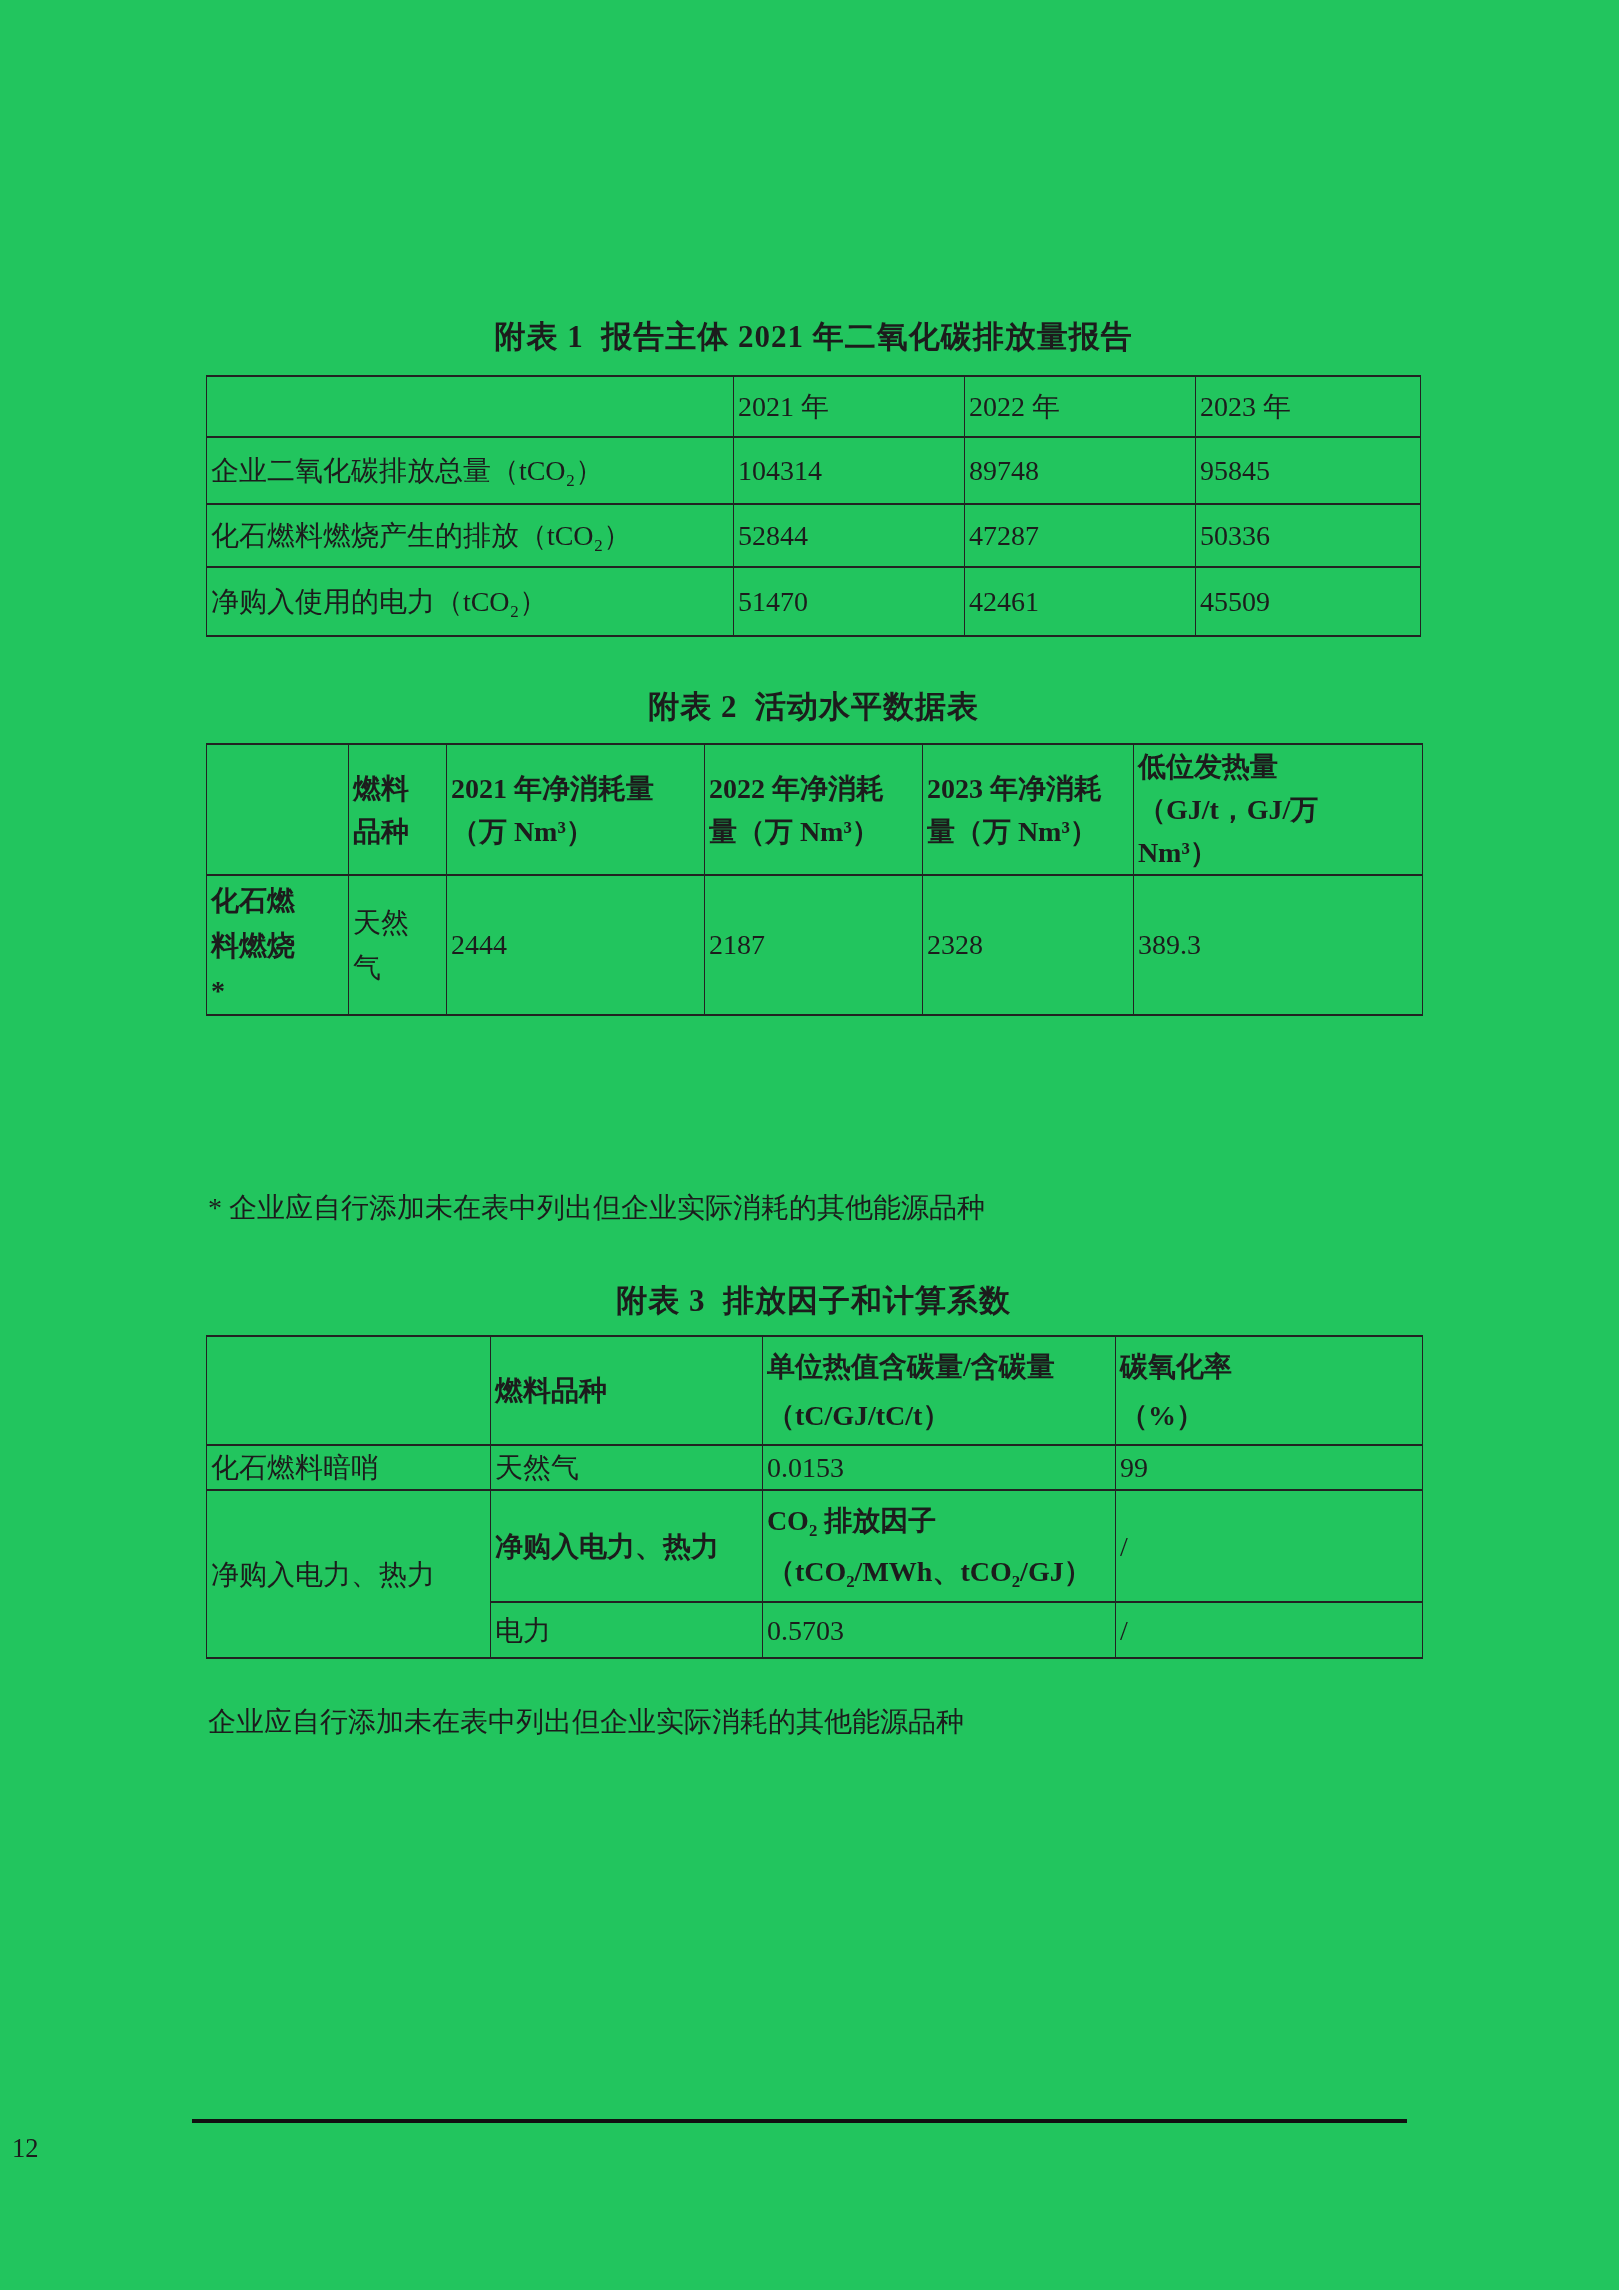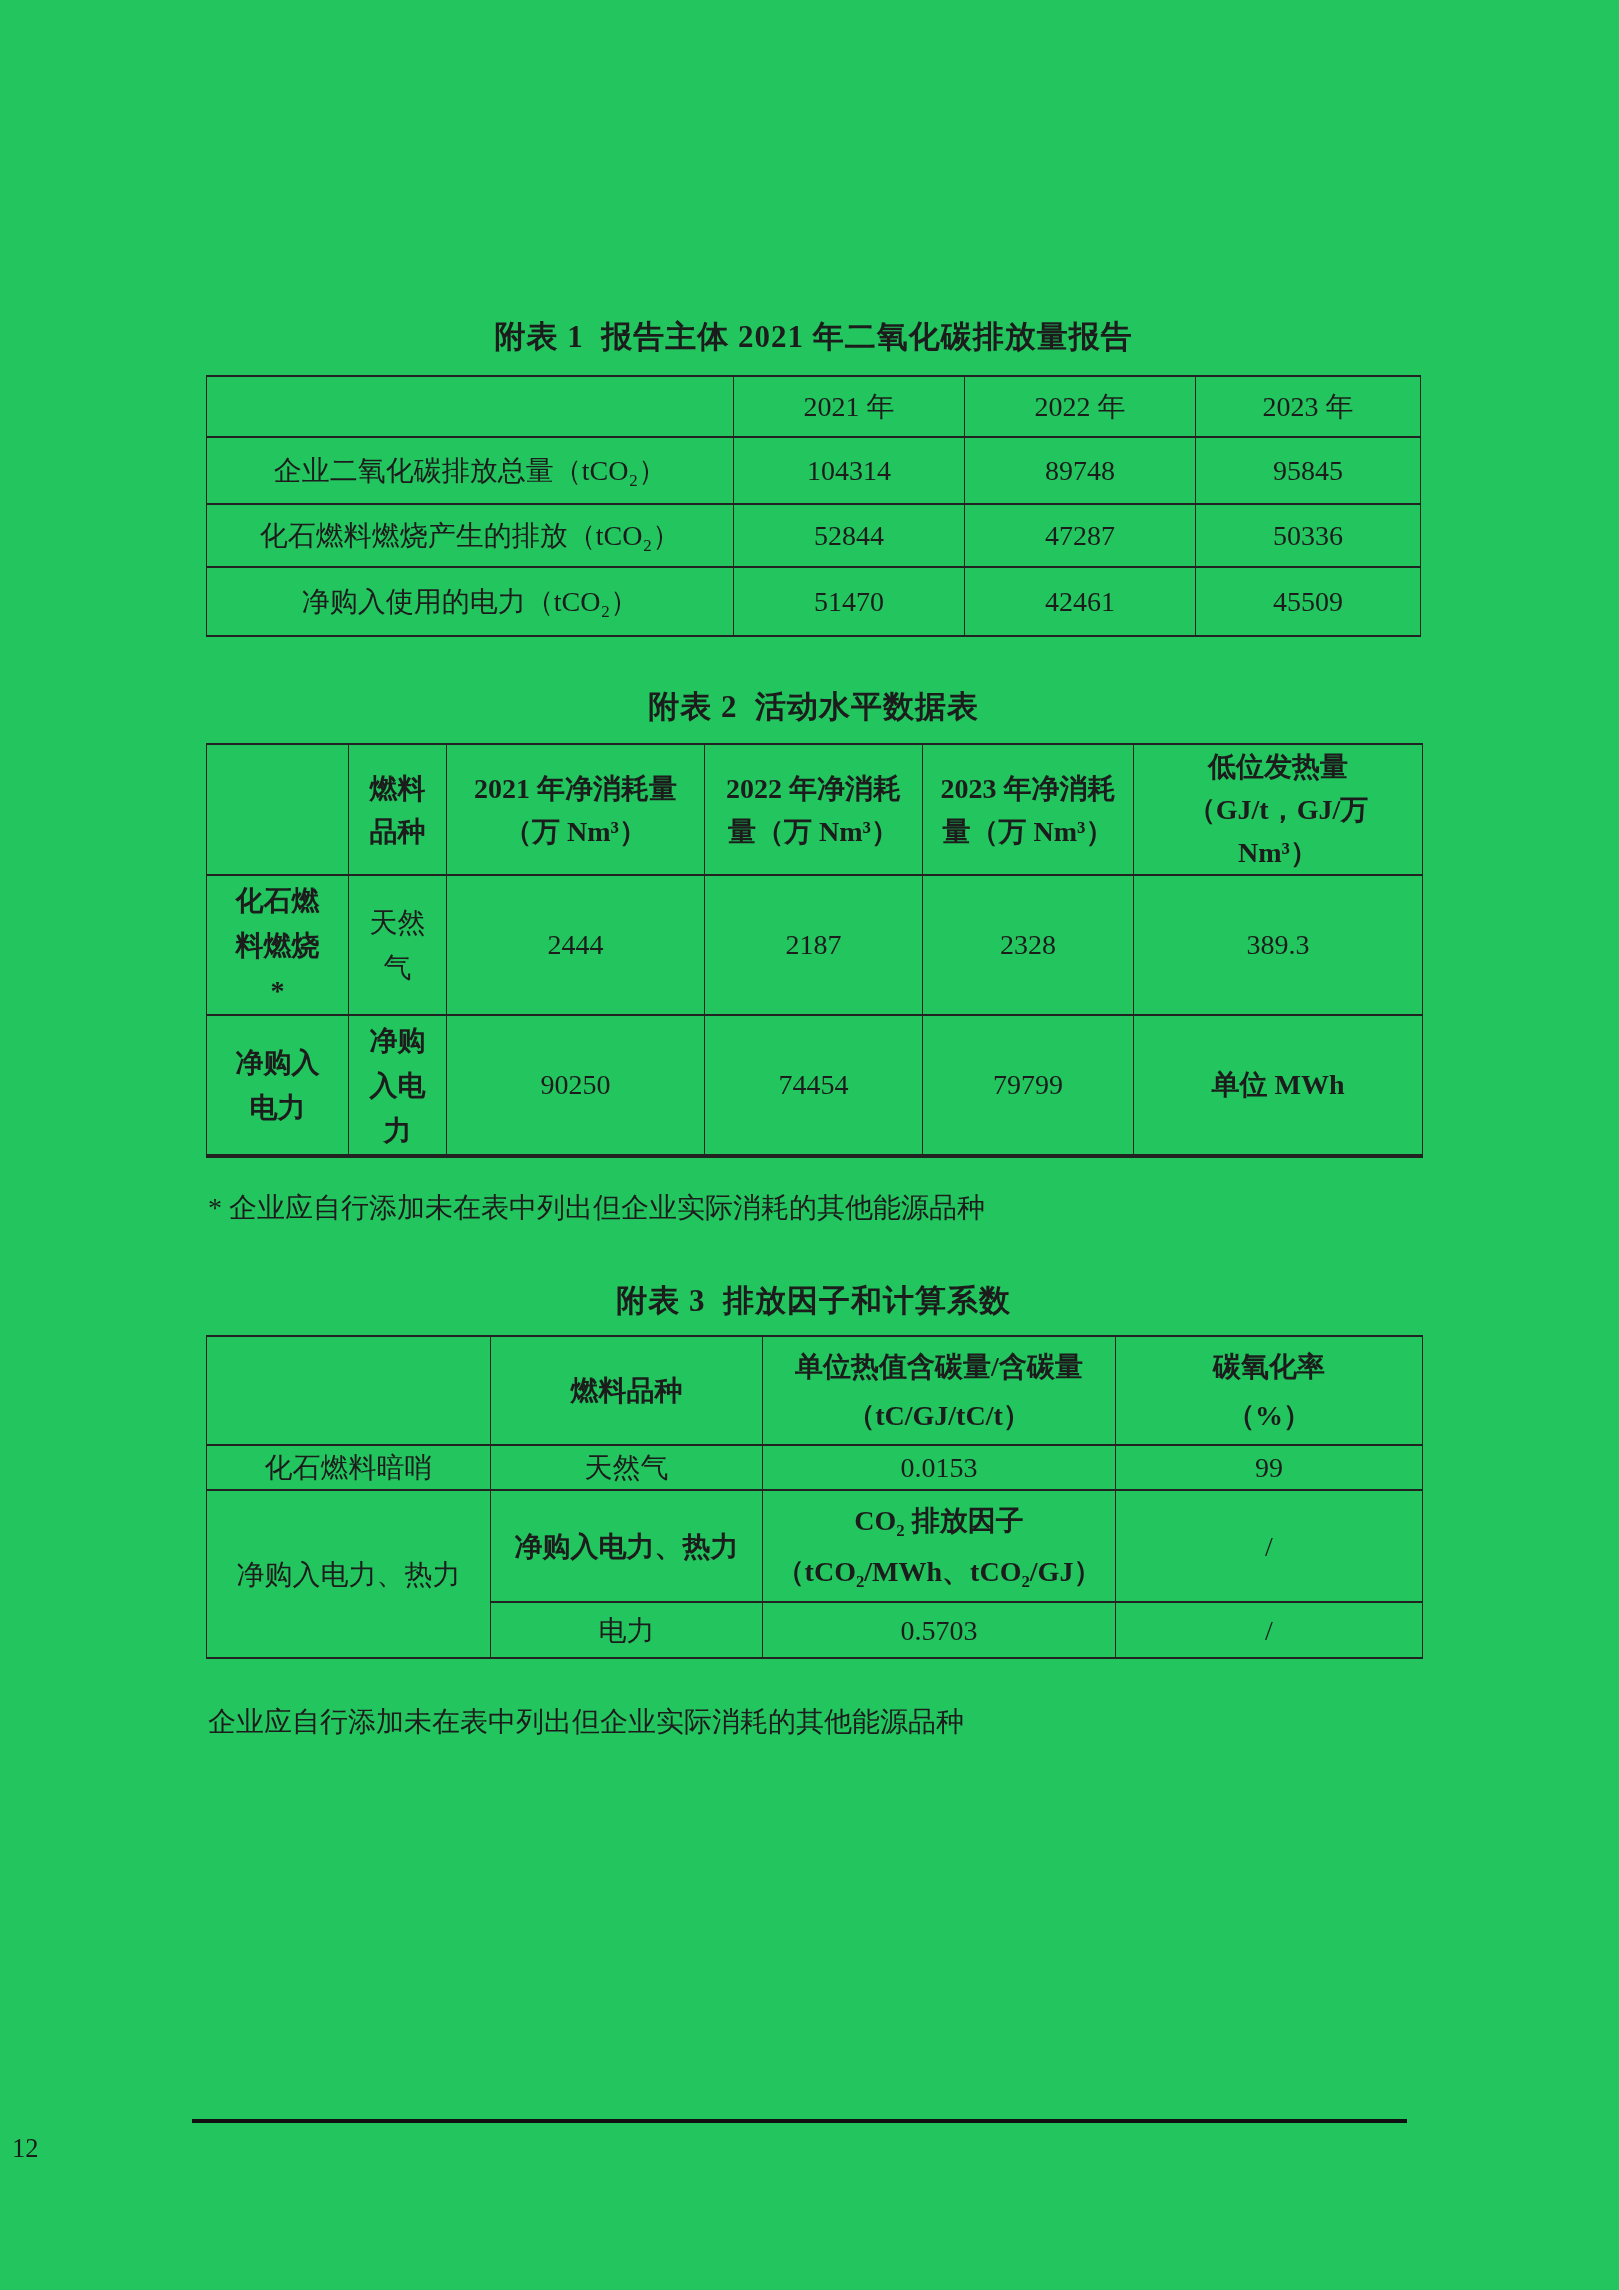--- a/index.html
+++ b/index.html
@@ -27,21 +27,21 @@
     white-space: pre-wrap;
   }
   table {
     border-collapse: collapse;
     table-layout: fixed;
   }
   td {
     border: 1.6px solid #222;
     border-top-width: 2.4px;
     border-bottom-width: 2.4px;
-    text-align: center;
+    text-align: left;
     vertical-align: middle;
     font-size: 28px;
     padding: 0 3.9px;
     white-space: pre-wrap;
     line-height: 1.55;
   }
   .t2 td.hdr { line-height: 43px; }
   .t2 td.stack { line-height: 45px; }
   .t3 td.hdr { line-height: 49px; }
   .t3 td.big { line-height: 51px; }
@@ -144,31 +144,20 @@
         <td class="stack b">化石燃
 料燃烧
 *</td>
         <td class="stack">天然
 气</td>
         <td>2444</td>
         <td>2187</td>
         <td>2328</td>
         <td>389.3</td>
       </tr>
-      <tr style="height:141px">
-        <td class="stack b thickb">净购入
-电力</td>
-        <td class="stack b thickb">净购
-入电
-力</td>
-        <td class="thickb">90250</td>
-        <td class="thickb">74454</td>
-        <td class="thickb">79799</td>
-        <td class="thickb b">单位 MWh</td>
-      </tr>
     </tbody>
       </table>
   </div>
 
   <div class="abs footnote" style="top:1189px;">* 企业应自行添加未在表中列出但企业实际消耗的其他能源品种</div>
 
   <div class="abs title" style="top:1280px;">附表 3  排放因子和计算系数</div>
 
   <div class="abs" style="left:206px; top:1335px;">
     <table class="t3">

